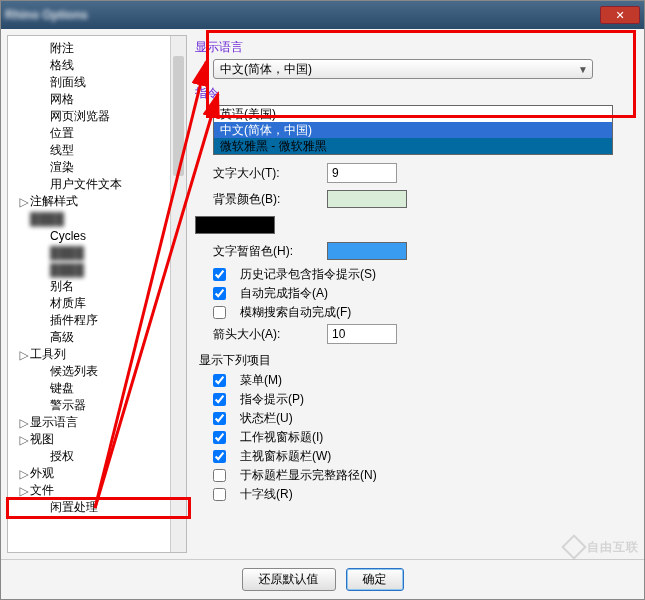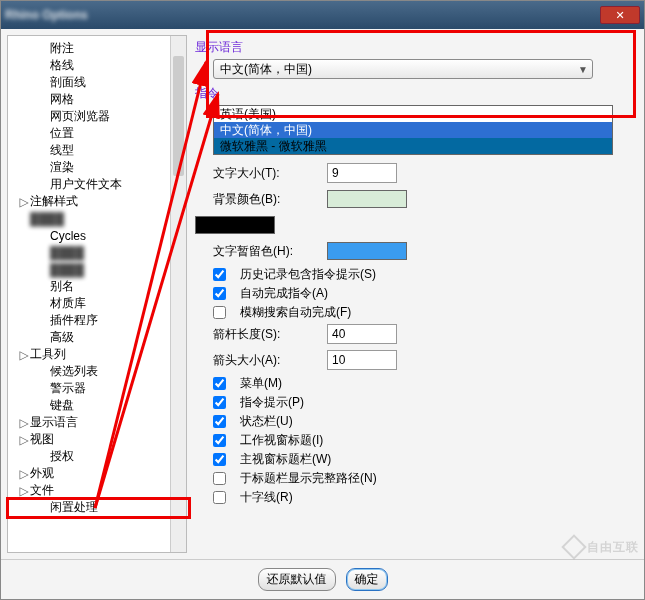--- a/index.html
+++ b/index.html
@@ -30,21 +30,21 @@
 .row .lbl { width: 100px; padding-left: 18px; }
 .inputnum { width: 70px; height: 20px; border: 1px solid #999; background: #fff; padding: 0 4px; }
 .swatch { width: 80px; height: 18px; border: 1px solid #666; }
 .swatch.green { background: #d8ecd8; }
 .swatch.black { background: #000; }
 .swatch.blue { background: #3a9cf0; }
 .chk { display: flex; align-items: center; height: 19px; padding-left: 18px; gap: 14px; }
 .chk input { width: 13px; height: 13px; }
 .section-title { padding-left: 4px; margin-top: 6px; margin-bottom: 2px; }
 .footer { height: 40px; display: flex; align-items: center; justify-content: center; gap: 10px; border-top: 1px solid #ccc; background: #f4f4f4; }
-.btn { height: 23px; padding: 0 8px; border: 1px solid #888; border-radius: 9px; background: linear-gradient(#fff,#e0e0e0); cursor: pointer; }
+.btn { height: 23px; padding: 0 16px; border: 1px solid #888; border-radius: 3px; background: linear-gradient(#fff,#e0e0e0); cursor: pointer; }
 .btn.primary { border: 1px solid #2a72c4; box-shadow: 0 0 0 1px #8cc6f0 inset; }
 
 
 .hl { position: absolute; border: 3px solid #e00; pointer-events: none; }
 .hl1 { left: 206px; top: 30px; width: 430px; height: 88px; }
 .hl2 { left: 6px; top: 497px; width: 185px; height: 22px; }
 .arrow-svg { position: absolute; pointer-events: none; }
 .watermark { position: absolute; right: 6px; bottom: 44px; color: #999; opacity: .35; font-size: 16px; font-weight: bold; letter-spacing: 1px; display:flex; align-items:center; gap:4px; }
 .watermark .logo { width: 18px; height: 18px; border: 2px solid #999; transform: rotate(45deg); }
 </style>
@@ -135,25 +135,25 @@
           <div class="tree-item">
             <span class="expander">▷</span>
             <span>工具列</span>
           </div>
           <div class="tree-item child">
             <span class="expander"></span>
             <span>候选列表</span>
           </div>
           <div class="tree-item child">
             <span class="expander"></span>
+            <span>键盘</span>
+          </div>
+          <div class="tree-item child">
+            <span class="expander"></span>
             <span>警示器</span>
-          </div>
-          <div class="tree-item child">
-            <span class="expander"></span>
-            <span>键盘</span>
           </div>
           <div class="tree-item">
             <span class="expander">▷</span>
             <span>显示语言</span>
           </div>
           <div class="tree-item">
             <span class="expander">▷</span>
             <span>视图</span>
           </div>
           <div class="tree-item child">
@@ -218,28 +218,25 @@
       <div class="chk">
           <input type="checkbox" checked="" style="">
           <span>自动完成指令(A)</span>
         </div>
       <div class="chk">
           <input type="checkbox" style="">
           <span>模糊搜索自动完成(F)</span>
         </div>
 
       <div class="row">
-        <div class="lbl">箭杆长度(S):</div>
-        <input class="inputnum" value="40" style="">
-      </div>
-      <div class="row">
         <div class="lbl">箭头大小(A):</div>
         <input class="inputnum" value="10" style="">
       </div>
 
+      <div class="section-title">显示下列项目</div>
       <div class="chk">
           <input type="checkbox" checked="" style="">
           <span>菜单(M)</span>
         </div>
       <div class="chk">
           <input type="checkbox" checked="" style="">
           <span>指令提示(P)</span>
         </div>
       <div class="chk">
           <input type="checkbox" checked="" style="">

